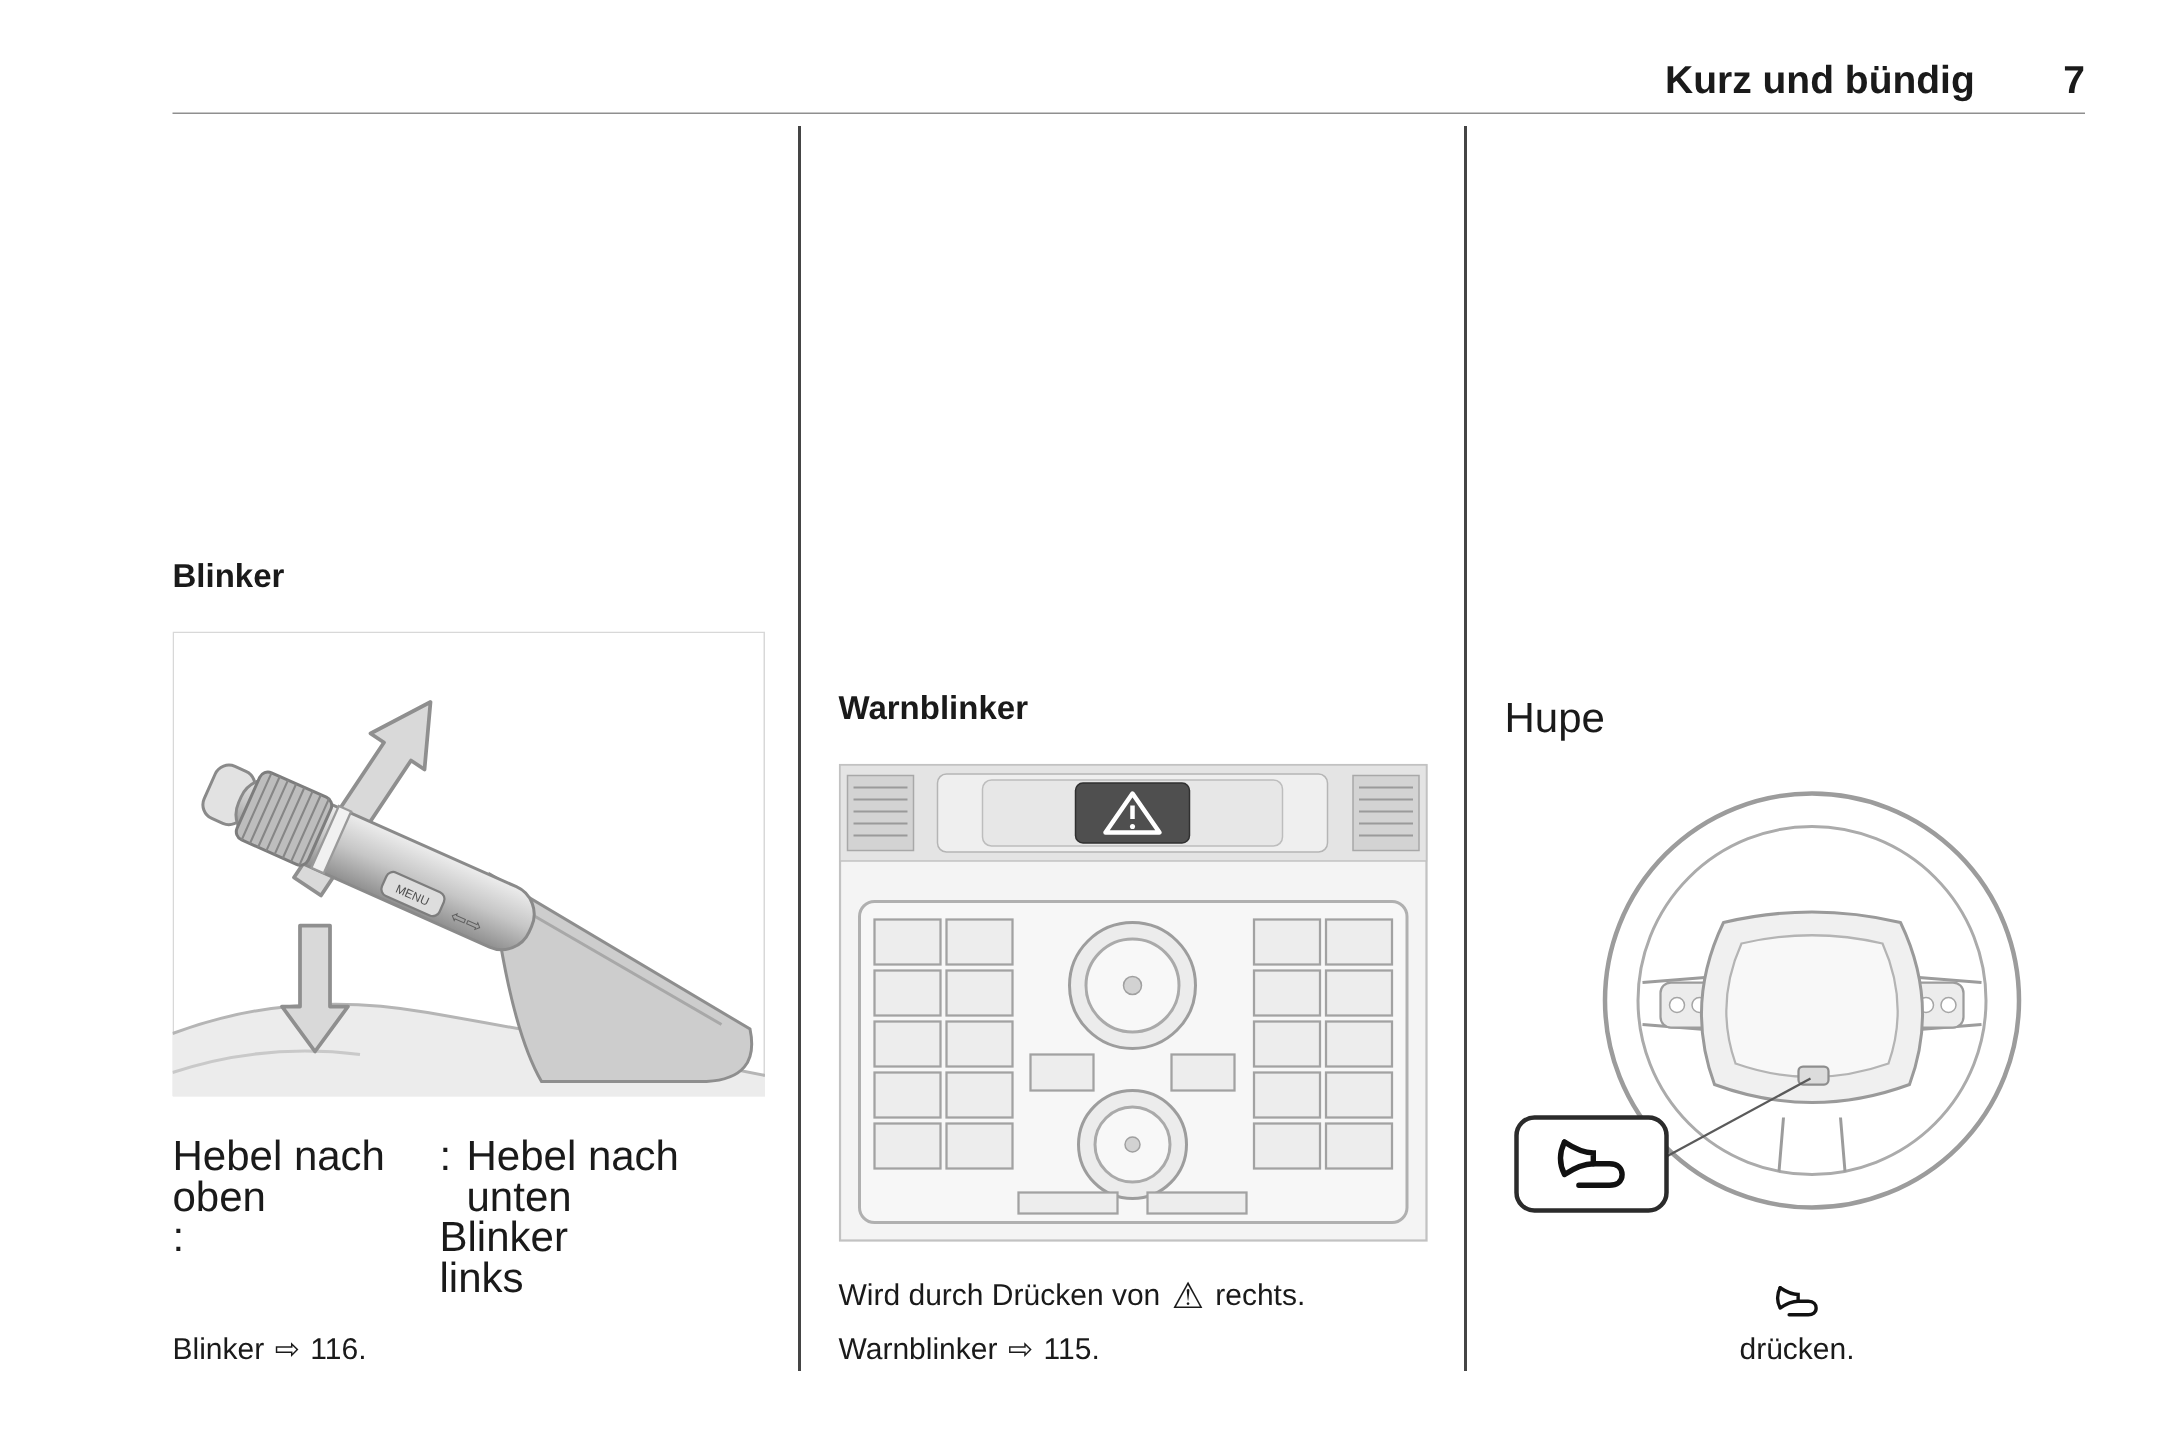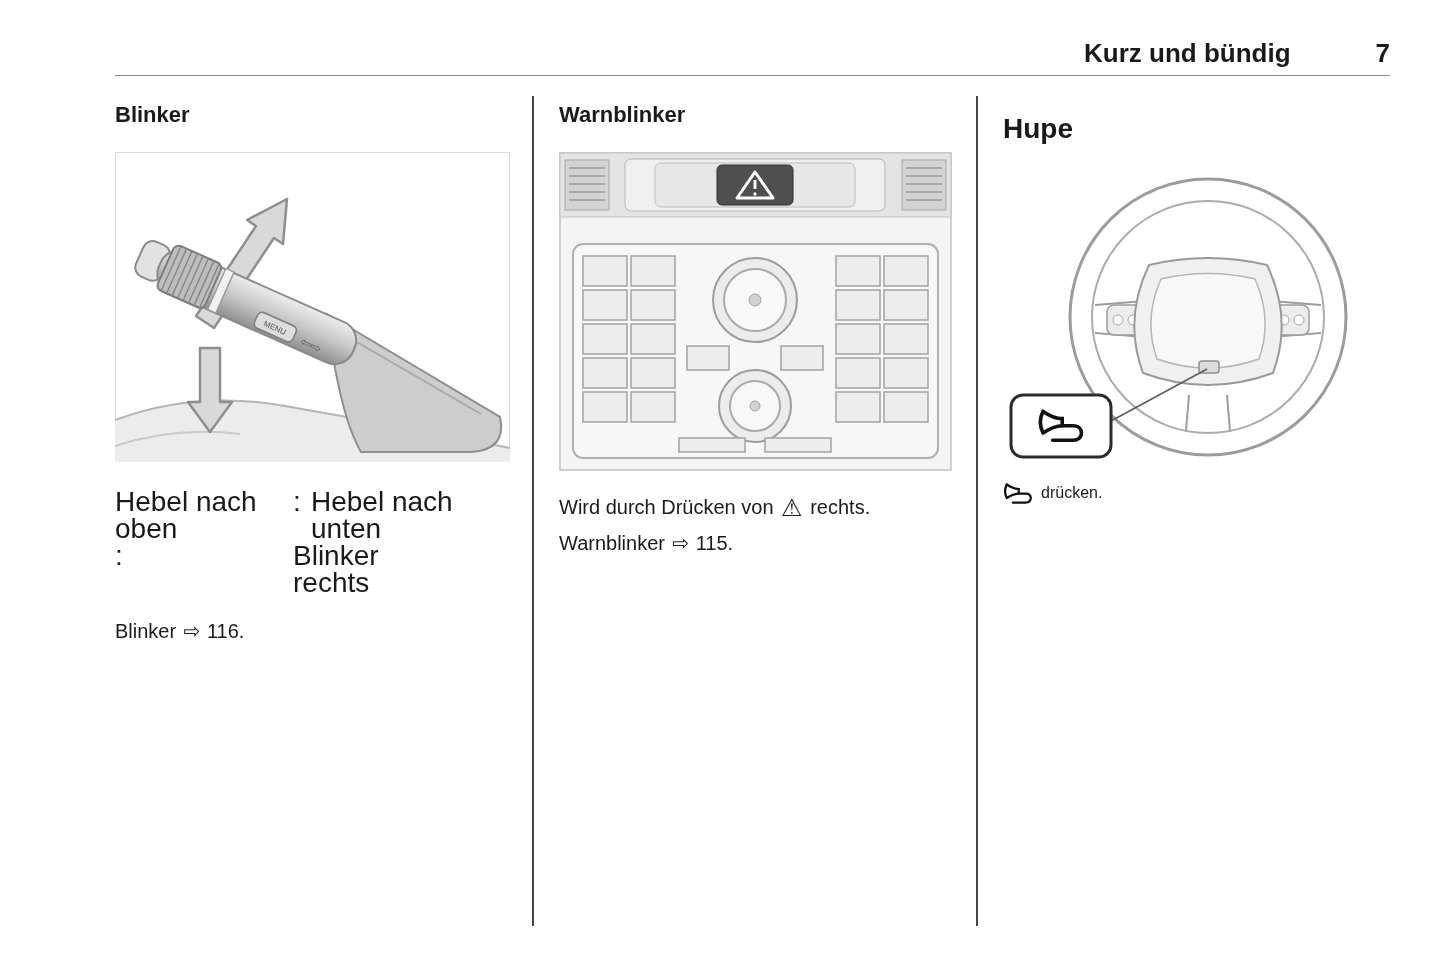--- a/index.html
+++ b/index.html
@@ -12,55 +12,55 @@
     overflow:hidden;
   }
   .page { position:absolute; inset:0; background:#fff; }
 
   
   .header {
     position:absolute; top:38px; left:115px; width:1275px;
     display:flex; justify-content:flex-end; align-items:baseline;
     font-weight:700; font-size:26px;
   }
-  .header .title { margin-right:85px; }
+  .header .title { margin-right:59px; }
   .header-rule {
     position:absolute; top:75px; left:115px; width:1275px;
     border-top:1.5px solid #8f8f8f;
   }
 
   
-  .columns { position:absolute; top:96px; left:115px; width:1279px; display:flex; align-items:flex-start; }
+  .columns { position:absolute; top:84px; left:115px; width:1279px; display:flex; align-items:flex-end; }
   .col { flex:0 0 auto; }
   .col-1 { width:395px; }
   .col-2 { width:395px; }
   .col-3 { width:390px; }
   .vsep { width:2px; height:830px; background:#454545; margin-left:22px; margin-right:25px; flex:0 0 auto; }
 
   h2.sub  { font-size:22px; font-weight:700; margin-top:6px; line-height:26px; }
-  h2.main { font-size:28px; font-weight:700; margin-top:16px; line-height:33px; }
+  h2.main { font-size:28px; font-weight:400; margin-top:16px; line-height:33px; }
 
   figure { margin-top:24px; line-height:0; }
 
   
   .deftable {
     display:grid; grid-template-columns:178px 18px 1fr;
     font-size:28px; line-height:27px; margin-top:26px;
   }
   .deftable .term { white-space:pre-line; }
   .deftable .colon { text-align:left; }
 
   .refline { margin-top:22px; font-size:20px; line-height:27px; display:flex; align-items:baseline; gap:7px; }
   .ref-arrow { font-size:20px; }
 
   .bodytext { margin-top:22px; font-size:20px; line-height:28px; }
   .hazard-sym { font-size:24px; font-weight:400; vertical-align:-2px; padding:0 2px; }
   .warn-ref { margin-top:8px; }
 
-  .horn-line { font-size:16px; line-height:28px; display:flex; align-items:center; gap:8px; }
+  .horn-line { margin-top:28px; font-size:20px; line-height:28px; display:flex; align-items:center; gap:8px;flex-direction:column; }
   .horn-inline svg { display:block; }
 </style>
 </head>
 <body>
 
 <div class="page">
 
   <div class="header">
     <span class="title">Kurz und bündig</span>
     <span class="pageno">7</span>
@@ -107,21 +107,21 @@
         </svg>
       </figure>
 
       <div class="deftable">
         <span class="term">Hebel nach
 oben</span>
         <span class="colon">:</span>
         <span class="term">Hebel nach
 unten</span>
         <span class="colon">:</span>
-        <span class="def">Blinker rechts</span>
+        <span class="def">Blinker links</span>
       </div>
 
       <p class="refline">
         <span>Blinker</span>
         <span class="ref-arrow">⇨</span>
         <span>116.</span>
       </p>
     </section>
 
     <div class="vsep"></div>

